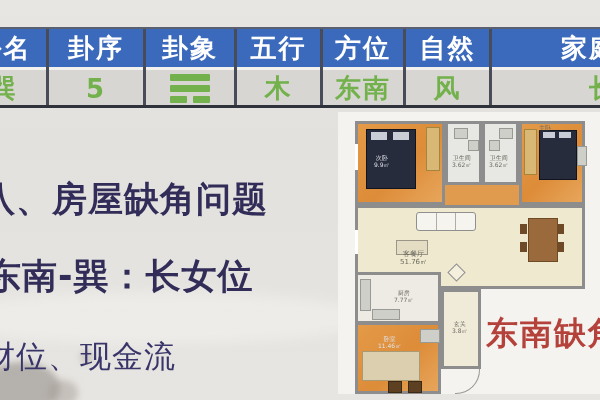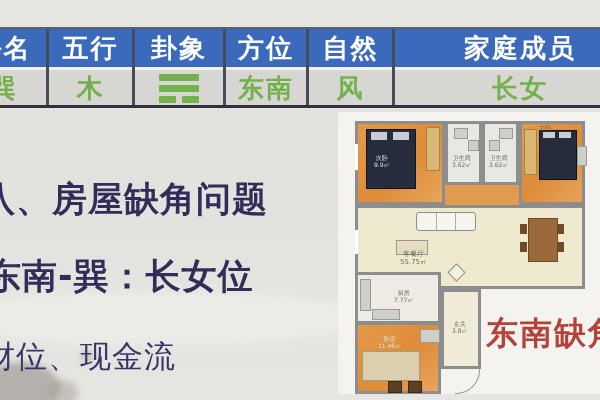--- a/index.html
+++ b/index.html
@@ -61,37 +61,41 @@
   .plan-annotation{position:absolute;left:486px;top:312px;font-size:32px;font-weight:bold;color:#b5413b;white-space:nowrap;letter-spacing:2px;}
 </style>
 </head>
 <body>
 
 <div class="trigram-table">
   <div class="tt-col" style="width:85px">
     <div class="tt-th">卦名</div>
     <div class="tt-td">巽</div>
   </div>
-  <div class="tt-col" style="width:83px">
-    <div class="tt-th">五行</div>
-    <div class="tt-td">木</div>
+  <div class="tt-col" style="width:94px">
+    <div class="tt-th">卦序</div>
+    <div class="tt-td">5</div>
   </div>
   <div class="tt-col" style="width:88px">
     <div class="tt-th">卦象</div>
     <div class="tt-td">
       <div class="trigram" aria-label="☴">
         <div class="tbar"></div>
         <div class="tbar"></div>
         <div class="tbar-split">
           <div class="tbar-half"></div>
           <div class="tbar-half"></div>
         </div>
       </div>
     </div>
   </div>
+  <div class="tt-col" style="width:83px">
+    <div class="tt-th">五行</div>
+    <div class="tt-td">木</div>
+  </div>
   <div class="tt-col" style="width:80px">
     <div class="tt-th">方位</div>
     <div class="tt-td">东南</div>
   </div>
   <div class="tt-col" style="width:83px">
     <div class="tt-th">自然</div>
     <div class="tt-td">风</div>
   </div>
   <div class="tt-col" style="width:250px">
     <div class="tt-th">家庭成员</div>
@@ -165,21 +169,21 @@
       <div class="coffee" style="left:38px;top:32px;width:30px;height:13px;"></div>
       <div class="dtable" style="left:170px;top:10px;width:28px;height:42px;"></div>
       <div class="chair" style="left:162px;top:16px;width:7px;height:10px;"></div>
       <div class="chair" style="left:162px;top:34px;width:7px;height:10px;"></div>
       <div class="chair" style="left:199px;top:16px;width:7px;height:10px;"></div>
       <div class="chair" style="left:199px;top:34px;width:7px;height:10px;"></div>
       <div class="diamond" style="left:92px;top:58px;"></div>
       <div class="window" style="left:-3px;top:22px;width:3px;height:24px;"></div>
       <div class="room-label" style="left:42px;top:42px;">
         <span>客餐厅</span><br>
-        <span>55.75㎡</span>
+        <span>51.76㎡</span>
       </div>
     </div>
 
     <div class="room kitchenbg" style="left:0;top:151px;width:86px;height:52px;">
       <div class="fixture" style="left:2px;top:4px;width:9px;height:30px;"></div>
       <div class="fixture" style="left:14px;top:34px;width:26px;height:9px;"></div>
       <div class="room-label tiny" style="left:36px;top:14px;">
         <span>厨房</span><br>
         <span>7.77㎡</span>
       </div>

